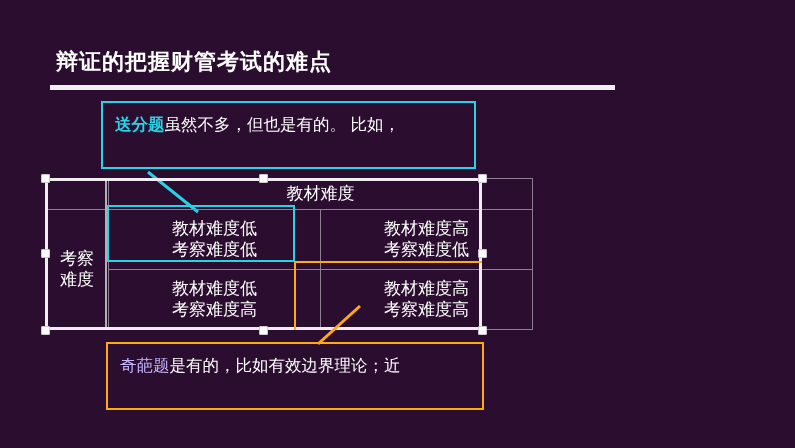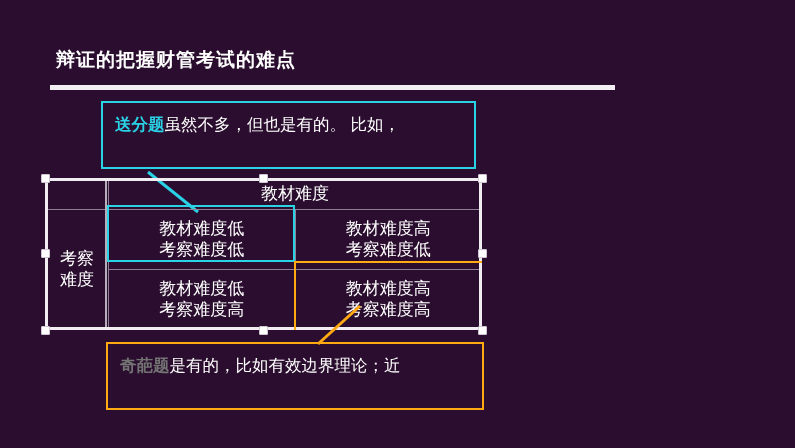--- a/index.html
+++ b/index.html
@@ -14,21 +14,21 @@
     background: #2b0e2f;
     overflow: hidden;
     font-family: "Liberation Sans", "DejaVu Sans", sans-serif;
   }
 
   
   #title {
     position: absolute;
     left: 56px;
     top: 47px;
-    font-size: 19px;
+    font-size: 22px;
     font-weight: bold;
     color: #ffffff;
     letter-spacing: 1px;
     white-space: nowrap;
   }
   #title-rule {
     position: absolute;
     left: 50px;
     top: 85px;
     width: 565px;
@@ -54,37 +54,37 @@
     border: 2px solid #2ad2e6;
   }
   #callout-bottom {
     left: 106px;
     top: 342px;
     width: 378px;
     height: 68px;
     border: 2px solid #ffaa11;
   }
   .kw-cyan { color: #2ad2e6; font-weight: bold; }
-  .kw-orange { color: #737373; font-weight: bold; }
+  .kw-orange { color: #c4b5fd; font-weight: normal; }
   .line { display: block; white-space: nowrap; }
 
   
   .connector { position: absolute; pointer-events: none; }
 
   
   #table-wrap {
     position: absolute;
     left: 45px;
     top: 178px;
     width: 437px;
     height: 152px;
   }
   table#matrix {
     border-collapse: collapse;
-    width: 437px;
+    width: 488px;
     height: 152px;
     table-layout: fixed;
   }
   table#matrix td {
     border: 1px solid #8d7f94;
     color: #ffffff;
     text-align: center;
     vertical-align: middle;
     font-size: 17px;
     line-height: 21px;

